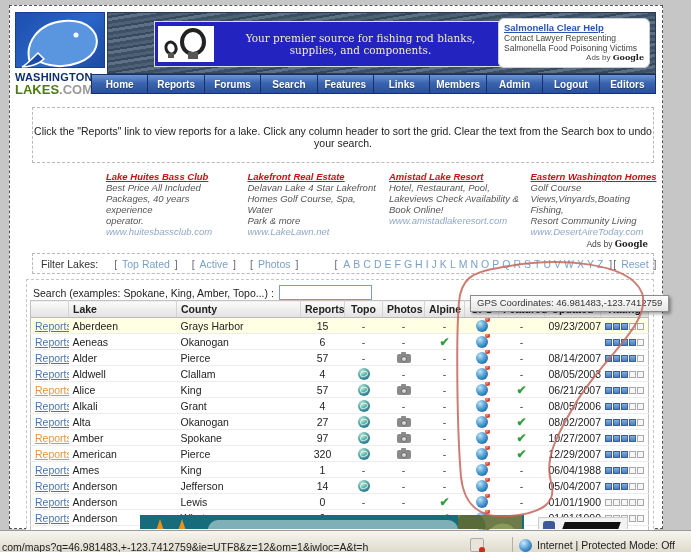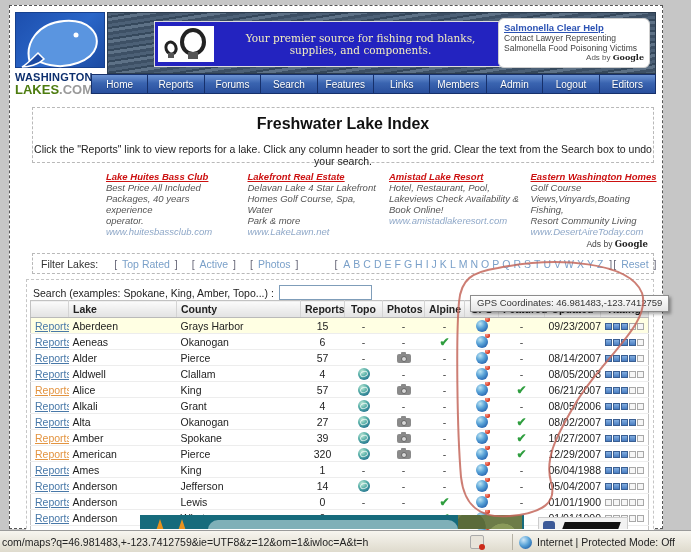--- a/index.html
+++ b/index.html
@@ -43,21 +43,21 @@
   .google-ad .gline{font-size:8.5px;color:#444;line-height:10px;}
   .google-ad .gads{font-size:8px;color:#555;text-align:right;line-height:9px;}
   .google-word{font-family:"DejaVu Serif",serif;font-weight:bold;color:#222;}
   .nav{
     position:absolute;left:81px;right:6px;top:68px;height:20px;
     display:flex;background:#1d3d7d;border:1px solid #16306b;box-sizing:border-box;
   }
   .nav-btn{
     flex:1;display:flex;align-items:center;justify-content:center;
     background:linear-gradient(#6d94d4,#3a64b0 45%,#294f9d);
-    border-right:1px solid #16306b;color:#ffffff;font-size:10px;font-weight:normal;cursor:pointer;
+    border-right:1px solid #16306b;color:#ffffff;font-size:10px;font-weight:bold;cursor:pointer;
     text-shadow:0 1px 1px rgba(0,0,0,.4);
   }
   .nav-btn:last-child{border-right:none;}
   
   .title-box{margin:13px 8px 0 22px;border:1px dashed #b9b9b9;height:56px;text-align:center;box-sizing:border-box;padding-top:7px;}
   .page-title{font-size:16px;font-weight:bold;color:#111;}
   .instructions{font-size:10.5px;color:#222;margin-top:10px;}
   
   .ads-row{display:flex;margin:8px 0 0 96px;gap:10px;}
   .ad-col{width:133px;font-size:9.5px;line-height:11px;font-style:italic;}
@@ -137,21 +137,21 @@
     background:linear-gradient(#ffffff,#e4e4e4);border:1px solid #8c8c8c;
     font-size:9.5px;color:#333;padding:0 6px;white-space:nowrap;
     box-shadow:2px 2px 3px rgba(0,0,0,.35);z-index:40;
   }
   
   .annotation{position:absolute;left:0;top:0;width:691px;height:552px;pointer-events:none;z-index:50;}
   
   .statusbar{
     position:absolute;left:0;top:530px;width:691px;height:22px;
     background:linear-gradient(#f7f5ef,#ddd9cb);border-top:1px solid #9a9a9a;
-    display:flex;align-items:center;font-size:10.5px;color:#222;
+    display:flex;align-items:flex-end;font-size:10.5px;color:#222;
   }
   .status-url{margin-left:2px;flex:1;white-space:nowrap;overflow:hidden;}
   .status-right{display:flex;align-items:center;margin-right:16px;}
   .status-err{width:12px;height:12px;border-radius:2px;background:#e8e4da;border:1px solid #aaa;position:relative;margin-right:28px;}
   .status-err::after{content:"";position:absolute;right:-2px;bottom:-2px;width:6px;height:6px;border-radius:50%;background:#cc2a1a;}
   .status-sep{width:1px;height:16px;background:#b5b1a4;margin-right:6px;}
   .status-globe{width:13px;height:13px;border-radius:50%;margin-right:5px;
     background:radial-gradient(circle at 35% 30%,#cfe8f8,#5aa4d8 45%,#2060a8 85%);}
 </style>
 </head>
@@ -205,21 +205,20 @@
         <div class="nav-btn">Features</div>
         <div class="nav-btn">Links</div>
         <div class="nav-btn">Members</div>
         <div class="nav-btn">Admin</div>
         <div class="nav-btn">Logout</div>
         <div class="nav-btn">Editors</div>
       </div>
   </div>
 
   <div class="title-box">
-    <div class="page-title">Freshwater Lake Index</div>
     <div class="instructions">Click the "Reports" link to view reports for a lake. Click any column header to sort the grid. Clear the text from the Search box to undo your search.</div>
   </div>
 
   <div class="ads-row" id="adsRow">
       <div class="ad-col">
         <span class="ad-title">Lake Huites Bass Club</span>
         <div class="ad-line">Best Price All Included</div>
         <div class="ad-line">Packages, 40 years experience</div>
         <div class="ad-line">operator.</div>
         <div class="ad-url">www.huitesbassclub.com</div>
@@ -424,21 +423,21 @@
                 <span class="sq on"></span>
                 <span class="sq on"></span>
                 <span class="sq on"></span>
                 <span class="sq"></span>
               </span></td>
           </tr>
           <tr>
             <td><a class="rep orange">Reports</a></td>
             <td class="al">Amber</td>
             <td class="al">Spokane</td>
-            <td>39</td>
+            <td>97</td>
             <td><span class="icon-topo"></span></td>
             <td><span class="icon-camera"></span></td>
             <td><span class="dash">-</span></td>
             <td><span class="icon-gps"></span></td>
             <td><span class="icon-check">✔</span></td>
             <td>10/27/2007</td>
             <td><span class="rating">
                 <span class="sq on"></span>
                 <span class="sq on"></span>
                 <span class="sq on"></span>

